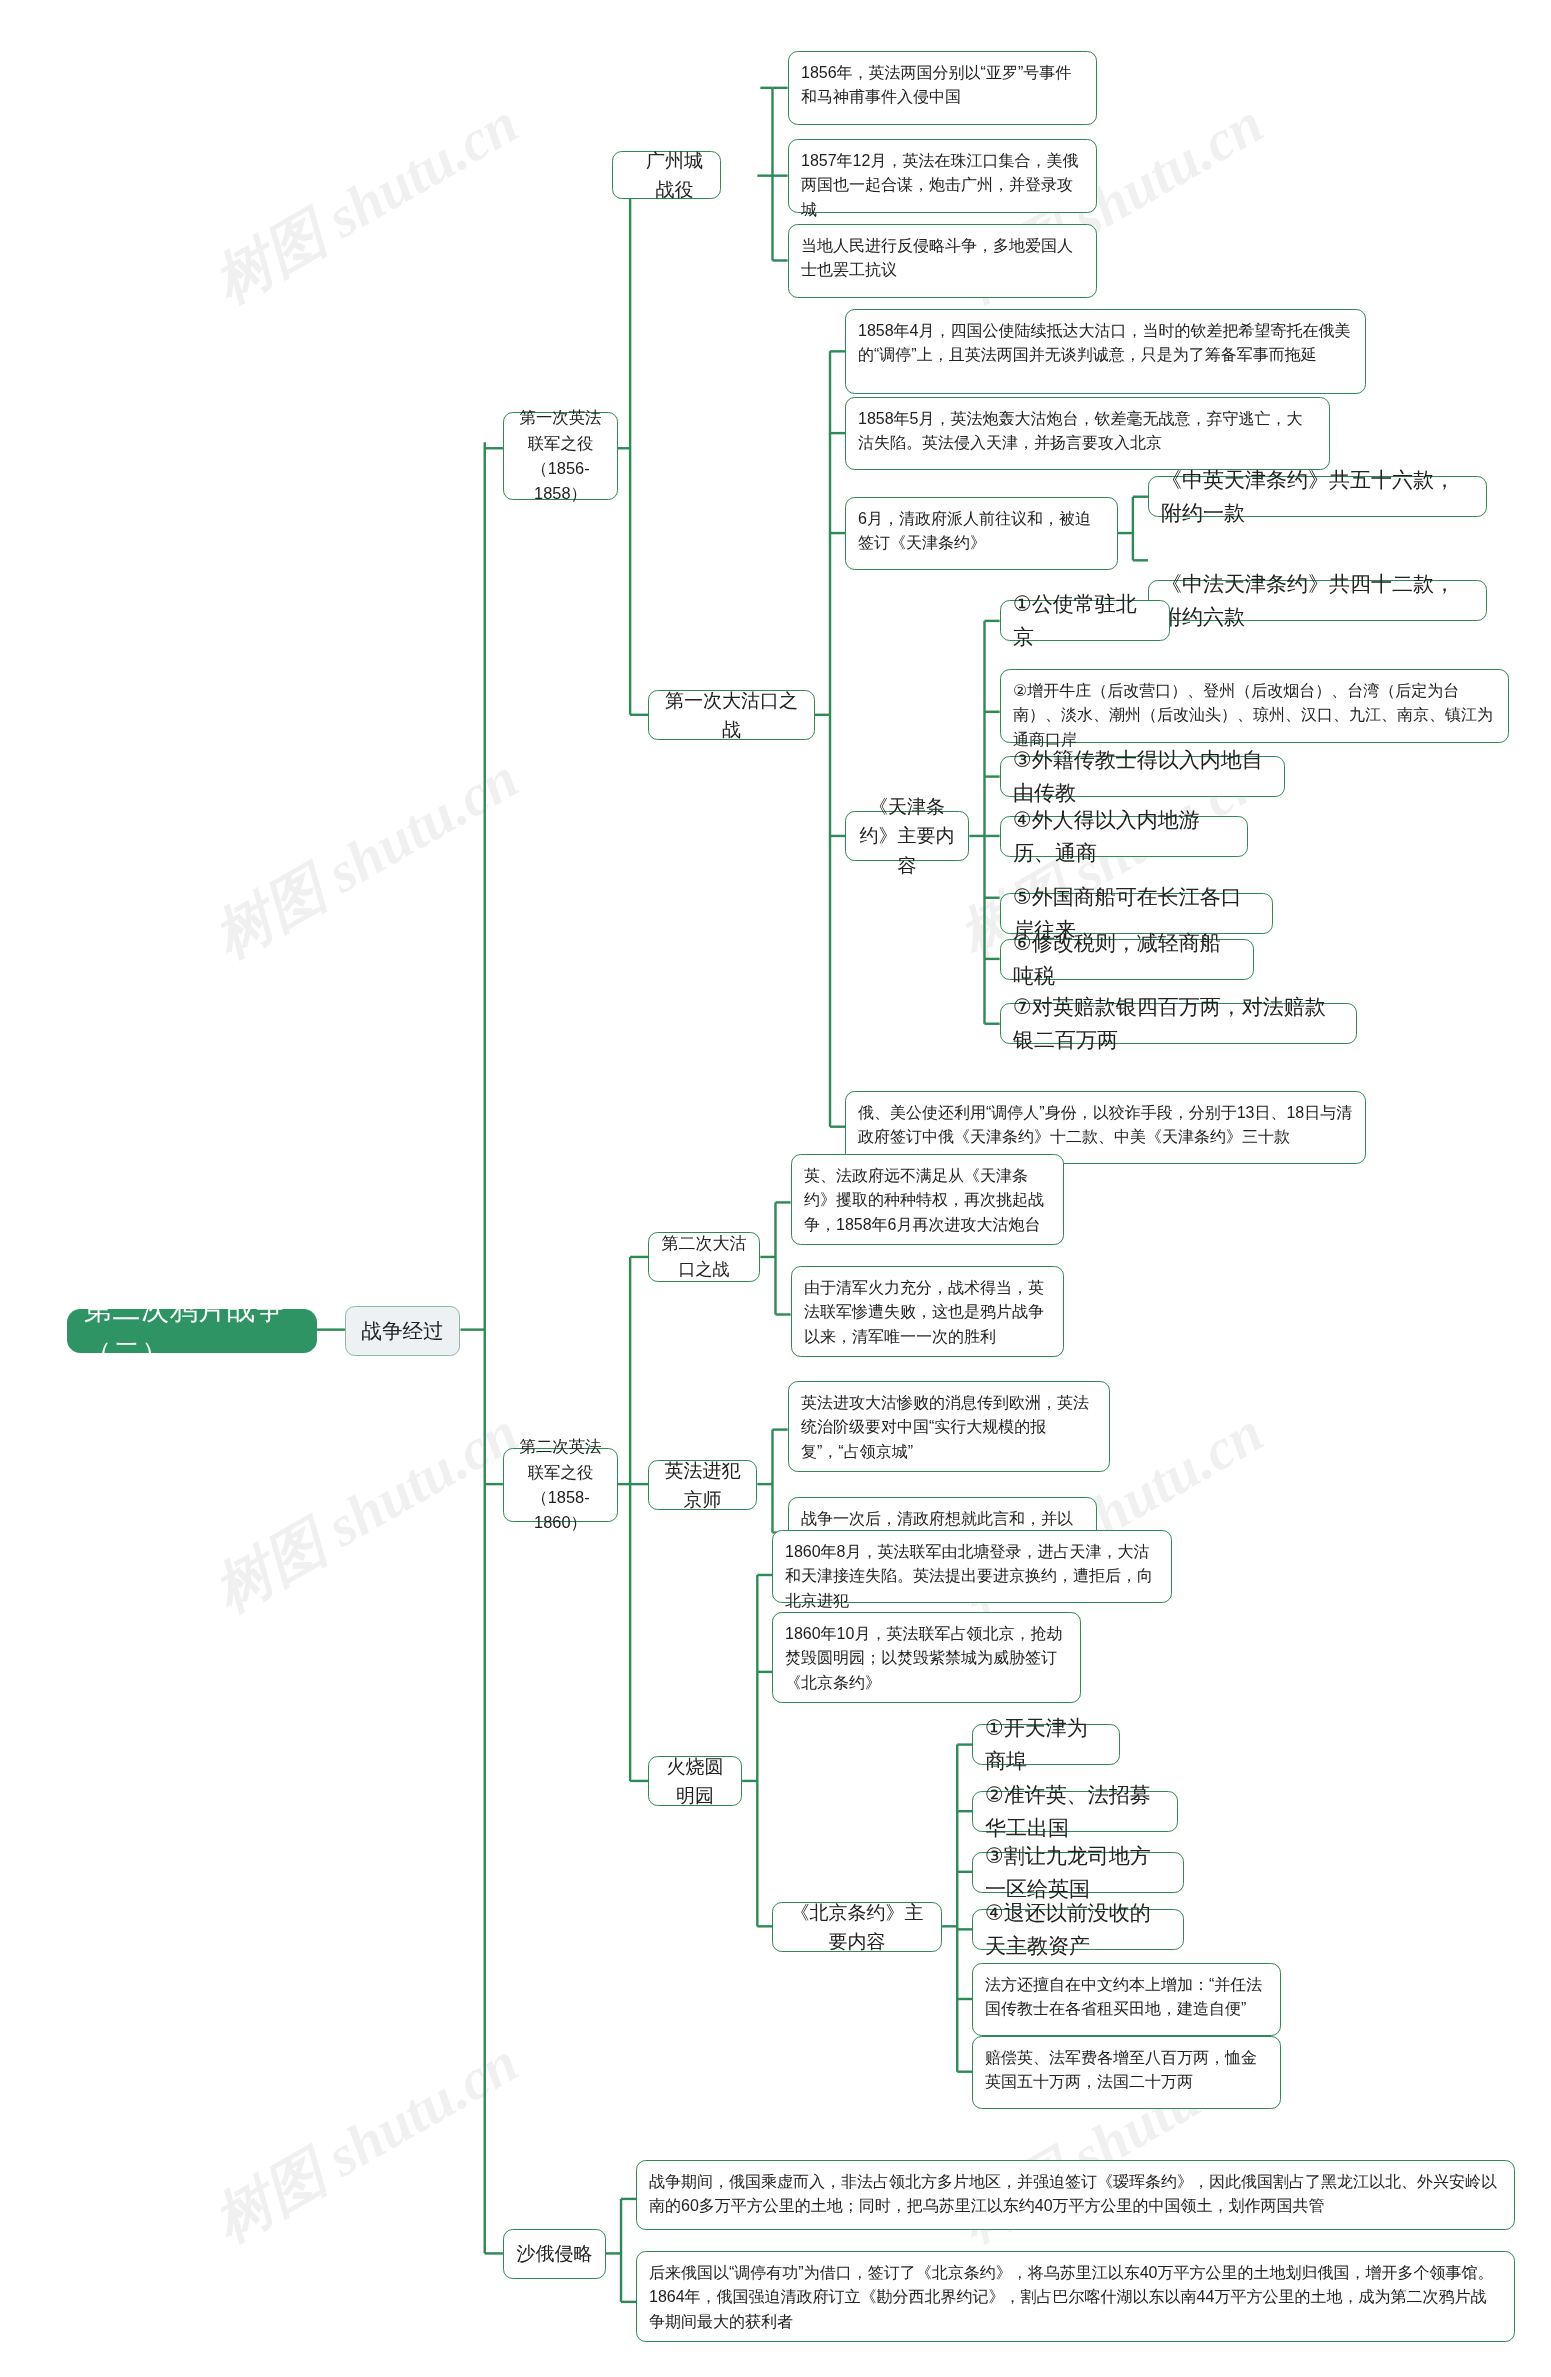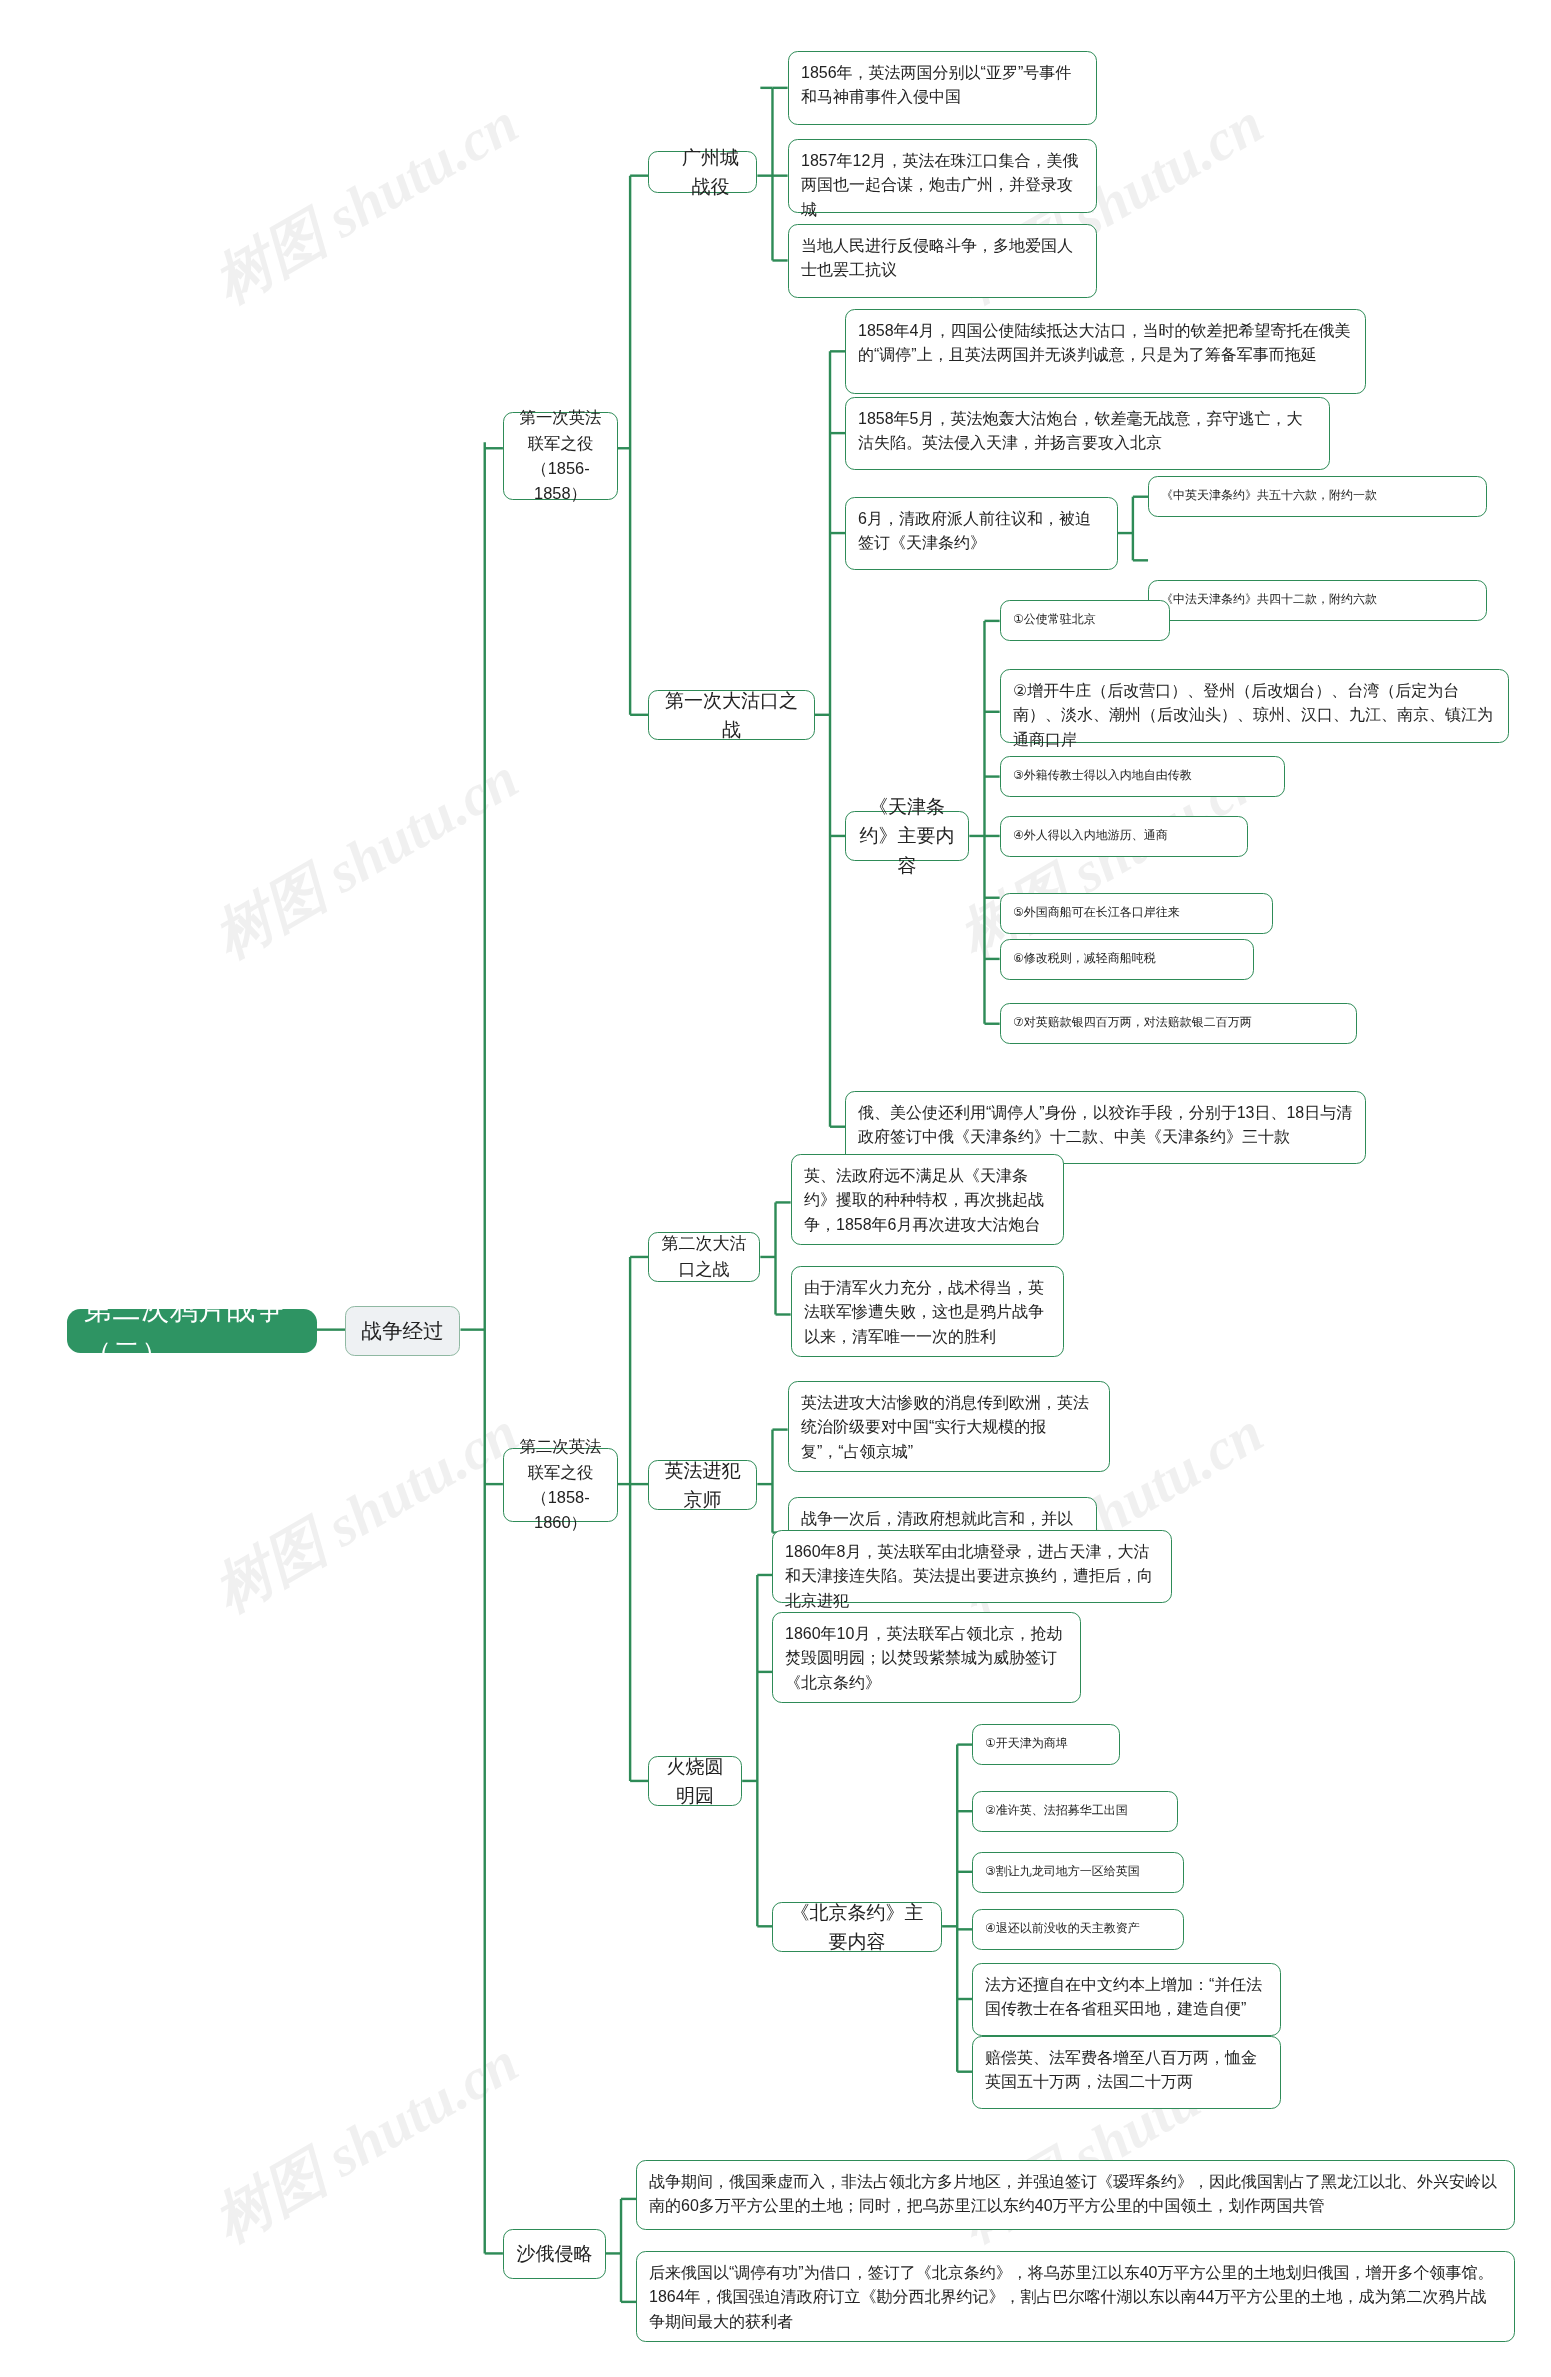--- a/index.html
+++ b/index.html
@@ -33,21 +33,21 @@
     font-size:20.6px;justify-content:center;
   }
   .node.lvl2{
     background:#ffffff;border:1.2px solid #2e8b57;border-radius:9.7px;
     font-size:19px;justify-content:center;text-align:center;
   }
   .node.leaf{
     font-size:16px;align-items:flex-start;border-radius:9.7px;
   }
   .node.leaf .txt{display:block;width:100%;}
-  .node.small{font-size:12px;}
+  .node.small{font-size:21px;align-items:center;}
   .multiline{white-space:pre-line;}
 </style>
 </head>
 <body>
 
 <div id="canvas">
 
   <div class="wm" style="left:200px;top:254px;">树图 shutu.cn</div>
   <div class="wm" style="left:945px;top:254px;">树图 shutu.cn</div>
   <div class="wm" style="left:200px;top:909px;">树图 shutu.cn</div>
@@ -152,21 +152,21 @@
 
   <div class="node lvl1" style="left:345px;top:1306px;width:115px;height:50px;">
     <span>战争经过</span>
   </div>
 
   <div class="node lvl2 multiline" style="left:503px;top:412px;width:115px;height:88px;flex-direction:column;justify-content:center;font-size:16.4px;">
     <span class="multiline">第一次英法联军之役
 （1856-1858）</span>
   </div>
 
-  <div class="node lvl2" style="left:648px;top:151px;width:109px;height:42px;padding-left:28px;">
+  <div class="node lvl2" style="left:612px;top:151px;width:109px;height:48px;padding-left:28px;">
     <span>广州城战役</span>
   </div>
 
   <div class="node leaf" style="left:788px;top:51px;width:309px;height:74px;">
     <span class="txt">1856年，英法两国分别以“亚罗”号事件和马神甫事件入侵中国</span>
   </div>
   <div class="node leaf" style="left:788px;top:139px;width:309px;height:74px;">
     <span class="txt">1857年12月，英法在珠江口集合，美俄两国也一起合谋，炮击广州，并登录攻城</span>
   </div>
   <div class="node leaf" style="left:788px;top:224px;width:309px;height:74px;">

